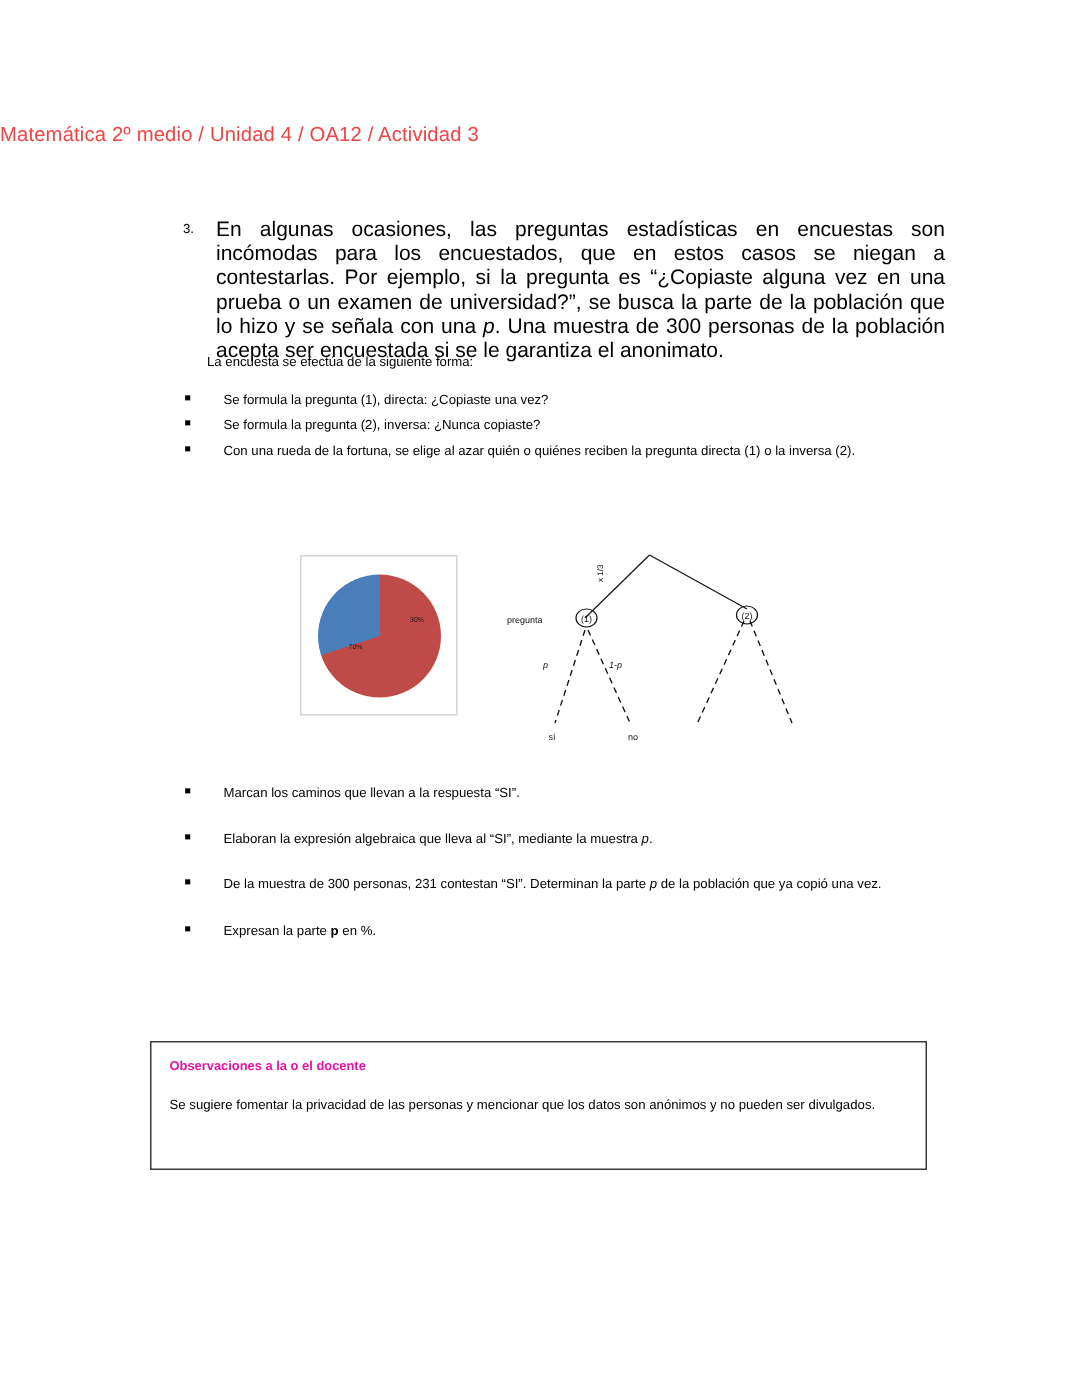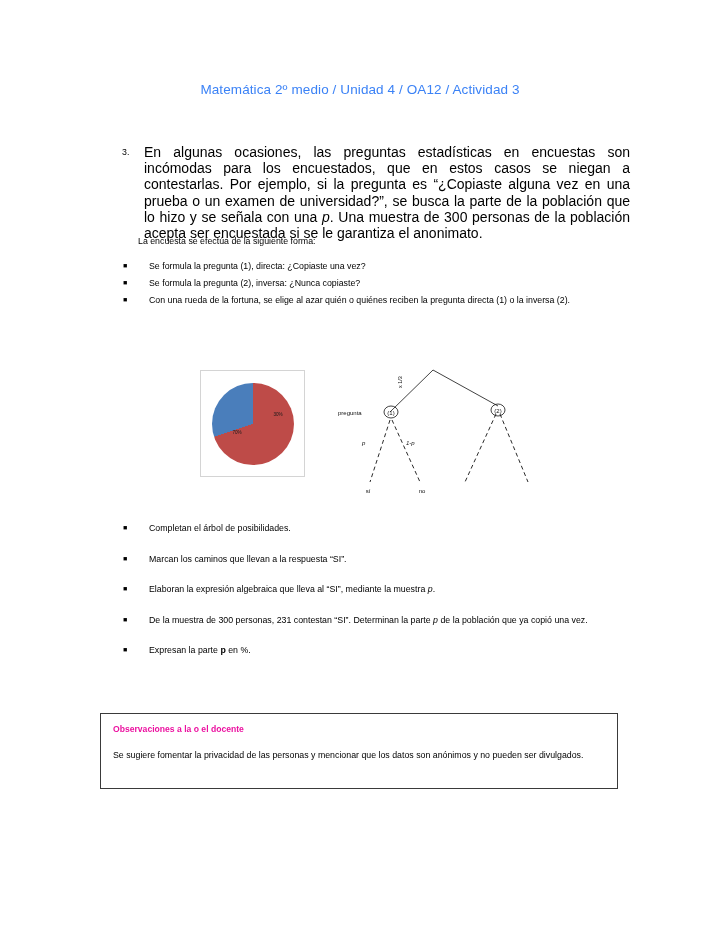--- a/index.html
+++ b/index.html
@@ -22,23 +22,22 @@
     height: 932px;
     box-sizing: border-box;
   }
 
   
   .doc-title {
     position: absolute;
     top: 82px;
     left: 0;
     width: 720px;
-    text-align: center;
     font-size: 13.5px;
-    color: #3b82f6;
+    color: #ef4444;
     letter-spacing: 0.1px;
     white-space: nowrap;
   }
 
   
   .numbered-block {
     position: absolute;
     top: 144px;
     left: 122px;
     width: 508px;
@@ -184,25 +183,24 @@
   }
   .bullets-loose .var { font-style: italic; }
   .bullets-loose .var-b { font-weight: bold; }
 
   
   .obs-box {
     position: absolute;
     left: 100px;
     top: 694px;
     width: 518px;
-    height: 76px;
+    height: 86px;
     border: 1px solid #3A3A3A;
     box-sizing: border-box;
     padding: 9px 3px 0 12px;
-    margin-top: 19px;
   }
   .obs-title {
     font-size: 8.6px;
     font-weight: bold;
     color: #EC11A0;
     line-height: 13px;
     margin-bottom: 11px;
   }
   .obs-body {
     font-size: 8.8px;
@@ -279,24 +277,20 @@
 
         <text class="tree-text" x="48" y="133" text-anchor="middle">sí</text>
         <text class="tree-text" x="102" y="133" text-anchor="middle">no</text>
       </svg>
     </div>
   </div>
 
   <div class="bullets-loose">
     <div class="bullet-row">
       <div class="bullet-dot">■</div>
-      <div class="bullet-text"><span>Completan el árbol de posibilidades.</span><span class="var"></span><span></span></div>
-    </div>
-    <div class="bullet-row">
-      <div class="bullet-dot">■</div>
       <div class="bullet-text"><span>Marcan los caminos que llevan a la respuesta “SI”.</span><span class="var"></span><span></span></div>
     </div>
     <div class="bullet-row">
       <div class="bullet-dot">■</div>
       <div class="bullet-text"><span>Elaboran la expresión algebraica que lleva al “SI”, mediante la muestra </span><span class="var">p</span><span>.</span></div>
     </div>
     <div class="bullet-row">
       <div class="bullet-dot">■</div>
       <div class="bullet-text"><span>De la muestra de 300 personas, 231 contestan “SI”. Determinan la parte </span><span class="var">p</span><span> de la población que ya copió una vez.</span></div>
     </div>

